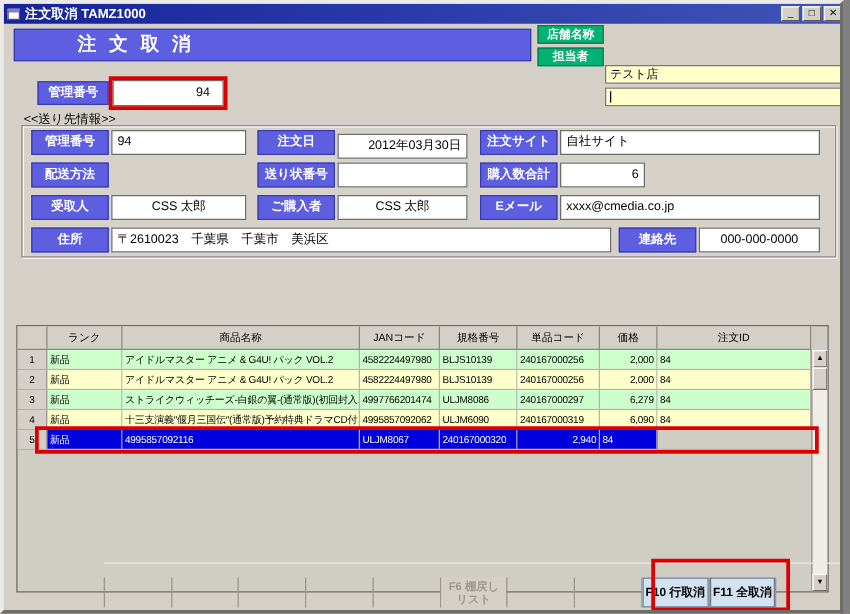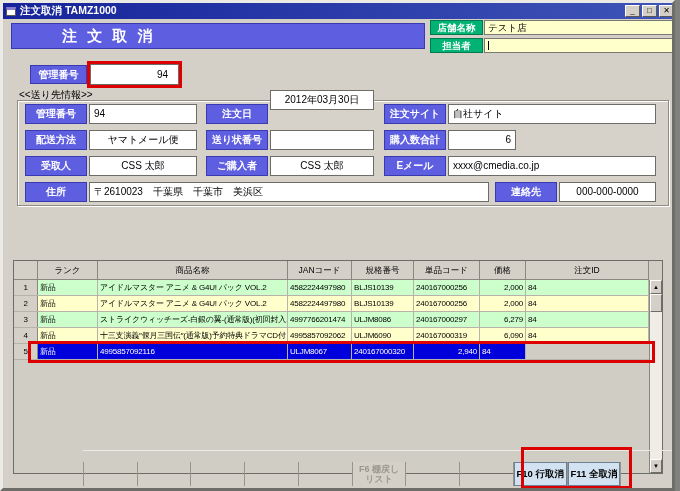--- a/index.html
+++ b/index.html
@@ -13,21 +13,21 @@
   .title-text { color:#fff; font-size:10.5px; font-weight:bold; flex:1; }
   .win-btns { display:flex; gap:2px; }
   .wbtn { width:15px; height:12px; background:#d4d0c8; border:1px solid; border-color:#fff #5a5955 #5a5955 #fff;
     font-size:8px; line-height:10px; text-align:center; color:#000; }
   .banner { position:absolute; left:8px; top:20px; width:414px; height:26px; background:#5e5ee0;
     border:1px solid #3a3ab0; color:#fff; font-size:15px; font-weight:bold; letter-spacing:3px;
     line-height:24px; padding-left:50px; }
   .glabel { position:absolute; background:#00b273; border:1px solid #007a4e; color:#fff;
     font-size:9.5px; font-weight:bold; text-align:center; line-height:13px; }
   .yfield { position:absolute; background:#ffffcc; border:1px solid #7a7a74; font-size:9.5px;
-    line-height:13px; padding-left:3px; color:#000; }
+    line-height:13px; padding-left:3px; color:#000;margin-top:32px; }
   .caret { position:absolute; left:3px; top:2px; width:1px; height:9px; background:#000; }
   .blabel { position:absolute; background:#5e5ee0; border:1px solid #3a3ab0; color:#fff;
     font-size:10px; font-weight:bold; text-align:center; line-height:18px; height:20px; width:62px; }
   .wfield { position:absolute; background:#fff; border:1px solid #6e6c66; font-size:10px;
     line-height:18px; height:20px; padding:0 4px; color:#000; overflow:hidden; white-space:nowrap; }
   .red-box { position:absolute; border:3px solid #dd0000; pointer-events:none; z-index:30; }
   .section-title { position:absolute; left:16px; top:85px; font-size:10px; color:#000; }
   .groupbox { position:absolute; left:14px; top:97px; width:652px; height:106px;
     border:1px solid #8f8d86; box-shadow:inset 1px 1px 0 #fff, 1px 1px 0 #fff; background:#d6d2ca; }
   .table { position:absolute; left:10px; top:216px; width:650px; height:214px;
@@ -85,26 +85,25 @@
   <div class="blabel" style="left:27px; top:62px; width:57px; height:19px; line-height:17px;">管理番号</div>
   <div class="red-box" style="left:84px; top:58px; width:95px; height:27px;"></div>
   <div class="wfield" style="left:87px; top:61px; width:89px; height:21px; line-height:19px; text-align:right; padding-right:10px;">94</div>
 
   <div class="section-title">&lt;&lt;送り先情報&gt;&gt;</div>
   <div class="groupbox"></div>
 
   <div class="blabel" style="left:22px; top:101px;">管理番号</div>
   <div class="wfield" style="left:86px; top:101px; width:108px;">94</div>
   <div class="blabel" style="left:203px; top:101px;">注文日</div>
-  <div class="wfield" style="left:267px; top:87px; width:104px; text-align:center;">2012年03月30日</div>
+  <div class="wfield" style="left:267px; top:104px; width:104px; text-align:right;">2012年03月30日</div>
   <div class="blabel" style="left:381px; top:101px;">注文サイト</div>
   <div class="wfield" style="left:445px; top:101px; width:208px;">自社サイト</div>
 
   <div class="blabel" style="left:22px; top:127px;">配送方法</div>
-  <div class="wfield" style="left:86px; top:127px; width:108px; text-align:center;">ヤマトメール便</div>
   <div class="blabel" style="left:203px; top:127px;">送り状番号</div>
   <div class="wfield" style="left:267px; top:127px; width:104px;"></div>
   <div class="blabel" style="left:381px; top:127px;">購入数合計</div>
   <div class="wfield" style="left:445px; top:127px; width:68px; text-align:right;">6</div>
 
   <div class="blabel" style="left:22px; top:153px;">受取人</div>
   <div class="wfield" style="left:86px; top:153px; width:108px; text-align:center;">CSS 太郎</div>
   <div class="blabel" style="left:203px; top:153px;">ご購入者</div>
   <div class="wfield" style="left:267px; top:153px; width:104px; text-align:center;">CSS 太郎</div>
   <div class="blabel" style="left:381px; top:153px;">Eメール</div>

